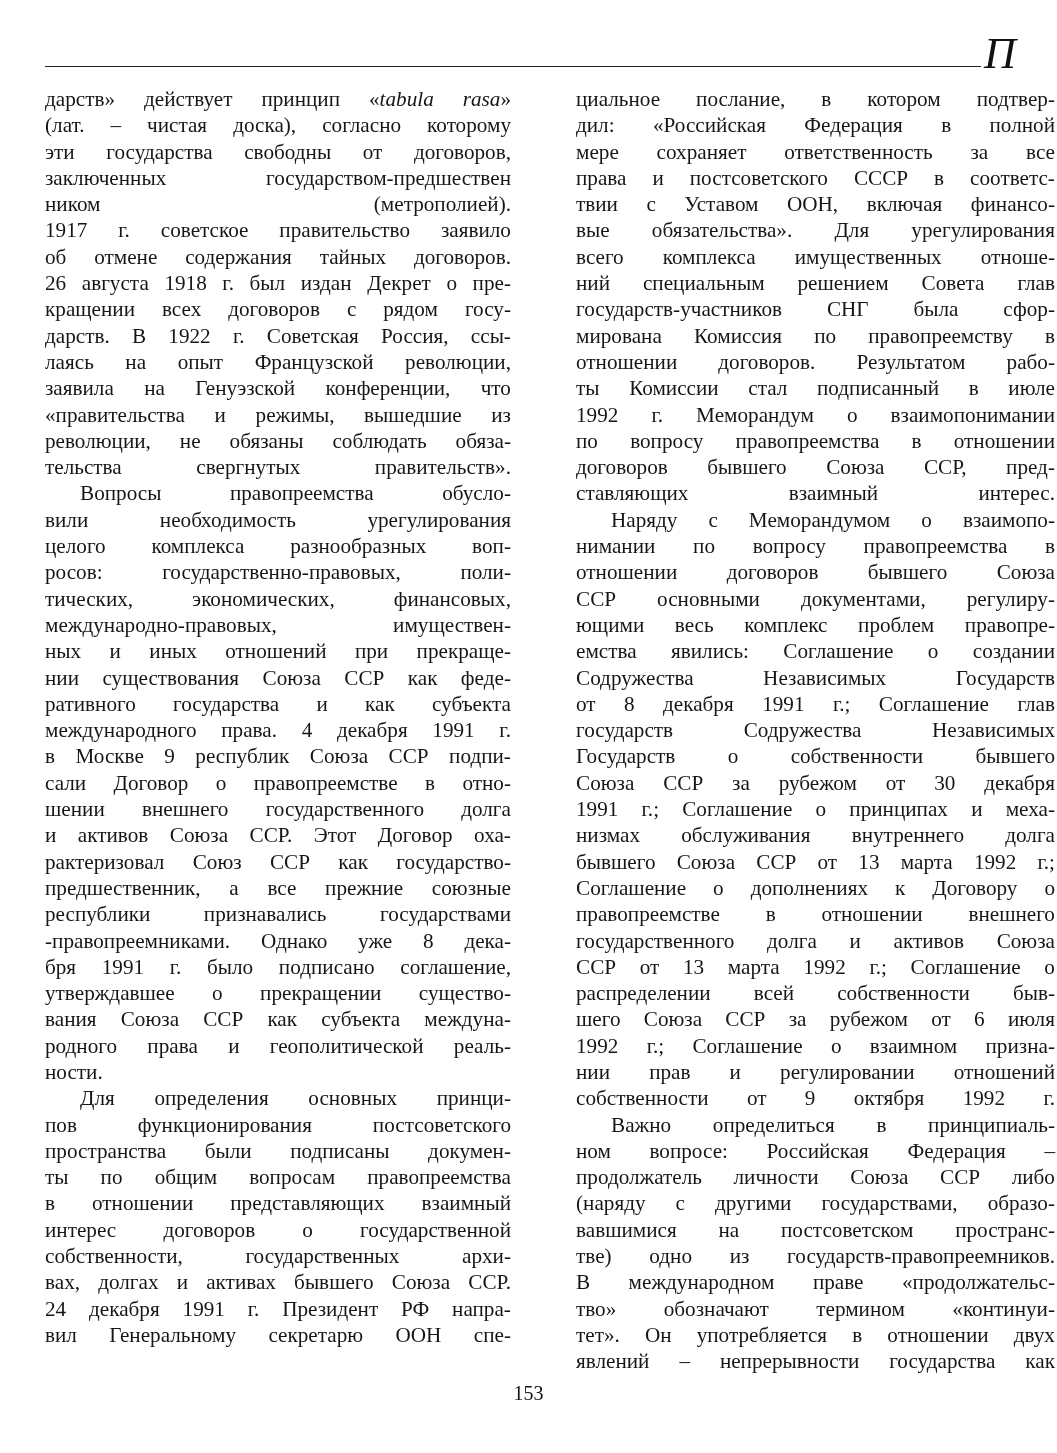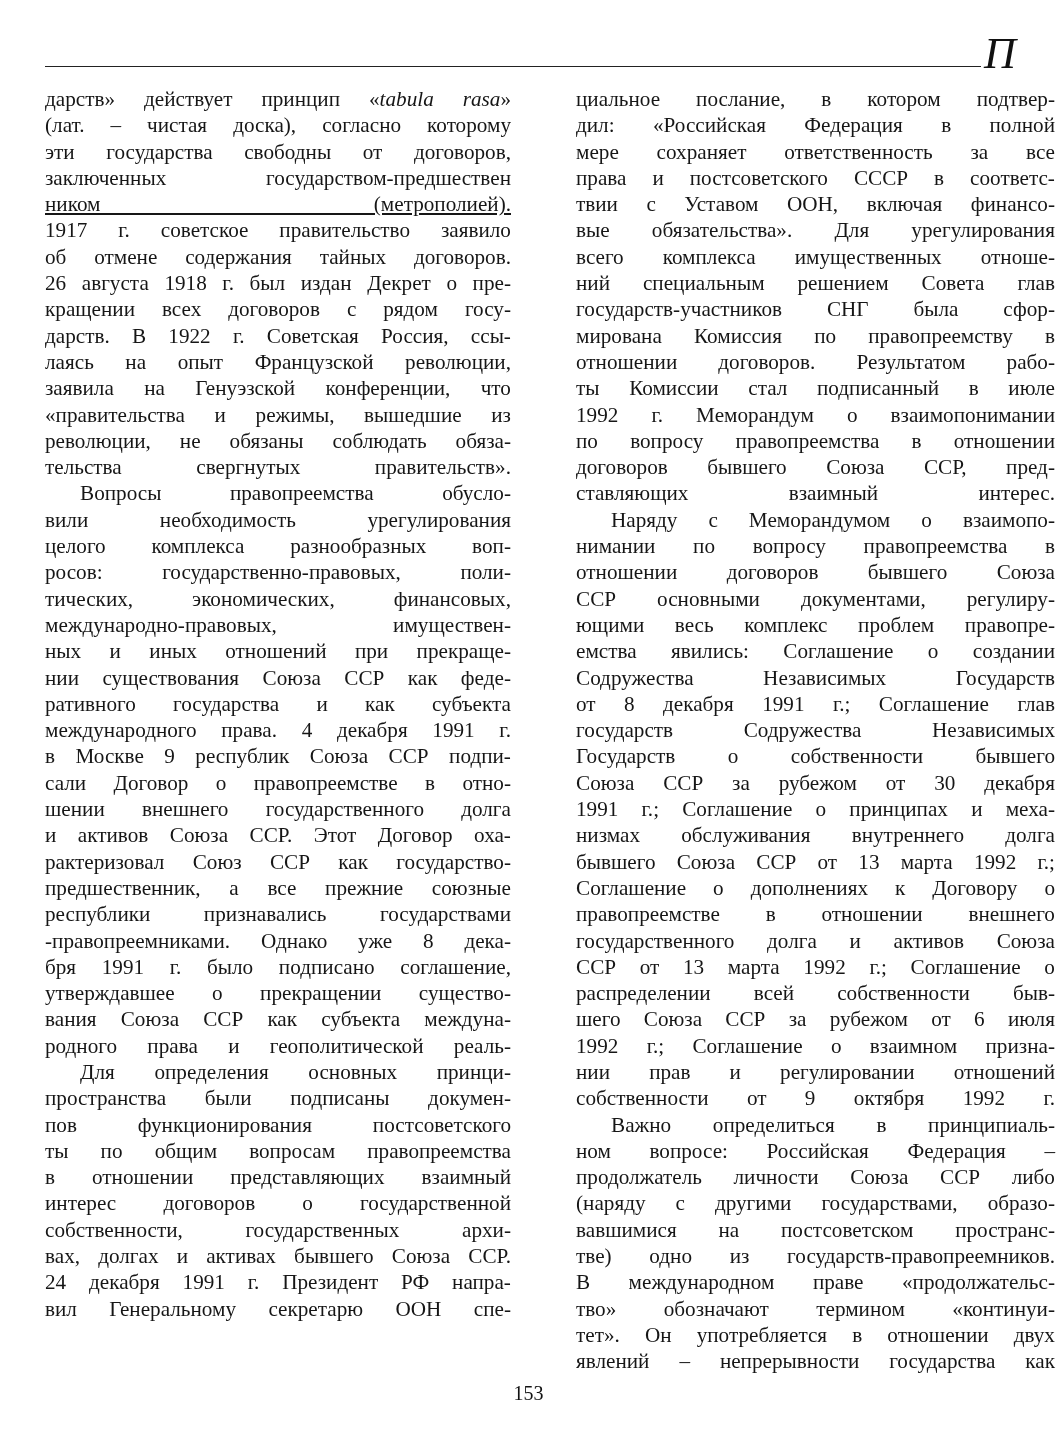--- a/index.html
+++ b/index.html
@@ -70,21 +70,21 @@
         <span>договоров,</span>
       </div>
     </div>
     <div class="line">
       <div class="jl">
         <span>заключенных</span>
         <span>государством-предшествен</span>
       </div>
     </div>
     <div class="line">
-      <div style="display: block; text-decoration: underline;">ником (метрополией).</div>
+      <div style="display: block;">ником (метрополией).</div>
     </div>
     <div class="line">
       <div class="jl">
         <span>1917</span>
         <span>г.</span>
         <span>советское</span>
         <span>правительство</span>
         <span>заявило</span>
       </div>
     </div>
@@ -355,41 +355,44 @@
     </div>
     <div class="line">
       <div class="jl">
         <span>родного</span>
         <span>права</span>
         <span>и</span>
         <span>геополитической</span>
         <span>реаль-</span>
       </div>
     </div>
+    <div class="line">
+      <div style="display: block;">ности.</div>
+    </div>
     <div class="line indent">
       <div class="jl">
         <span>Для</span>
         <span>определения</span>
         <span>основных</span>
         <span>принци-</span>
       </div>
     </div>
     <div class="line">
       <div class="jl">
+        <span>пов</span>
+        <span>функционирования</span>
+        <span>постсоветского</span>
+      </div>
+    </div>
+    <div class="line">
+      <div class="jl">
         <span>пространства</span>
         <span>были</span>
         <span>подписаны</span>
         <span>докумен-</span>
-      </div>
-    </div>
-    <div class="line">
-      <div class="jl">
-        <span>пов</span>
-        <span>функционирования</span>
-        <span>постсоветского</span>
       </div>
     </div>
     <div class="line">
       <div class="jl">
         <span>ты</span>
         <span>по</span>
         <span>общим</span>
         <span>вопросам</span>
         <span>правопреемства</span>
       </div>

